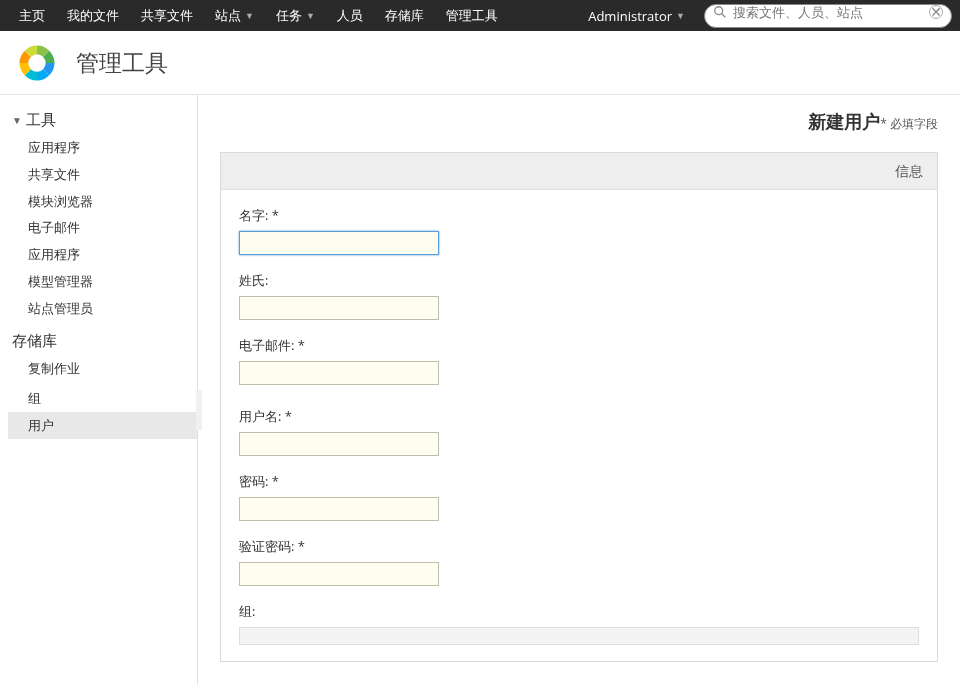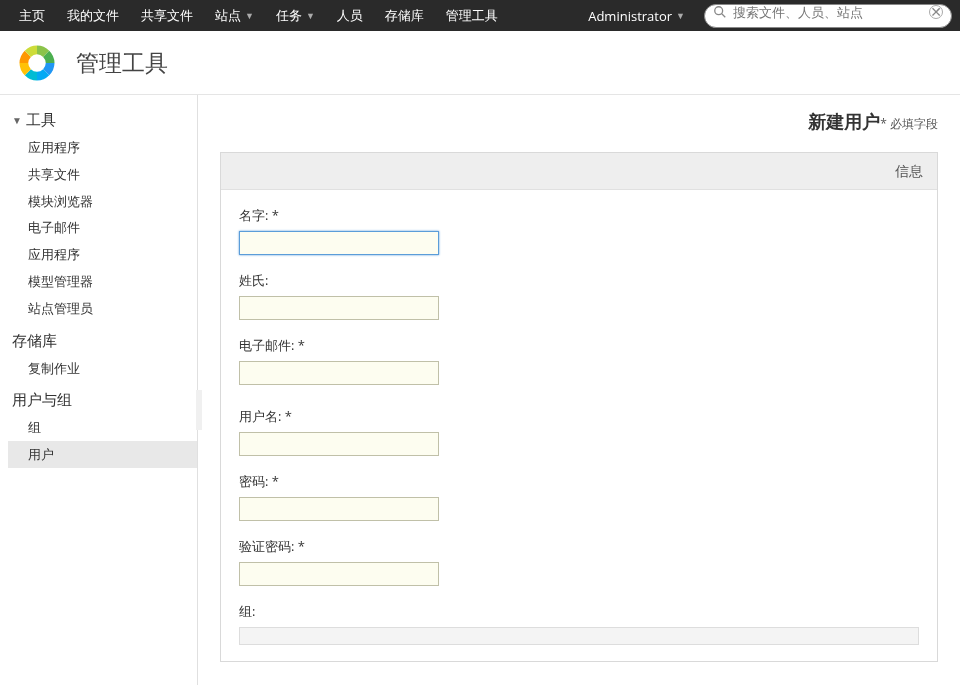--- a/index.html
+++ b/index.html
@@ -131,23 +131,20 @@
       <div class="side-item">模型管理器</div>
       <div class="side-item">站点管理员</div>
     </div>
     <div class="side-group">
       <div class="side-section-header">
           <span>存储库</span>
         </div>
       <div class="side-item">复制作业</div>
     </div>
     <div class="side-group">
-      <div class="side-section-header">
-          <span>用户与组</span>
-        </div>
       <div class="side-item">组</div>
       <div class="side-item selected">用户</div>
     </div>
   </div>
 
   <div class="resize-handle"></div>
 
   <div class="content">
     <div class="content-headrow">
       <div class="content-title">新建用户</div>

